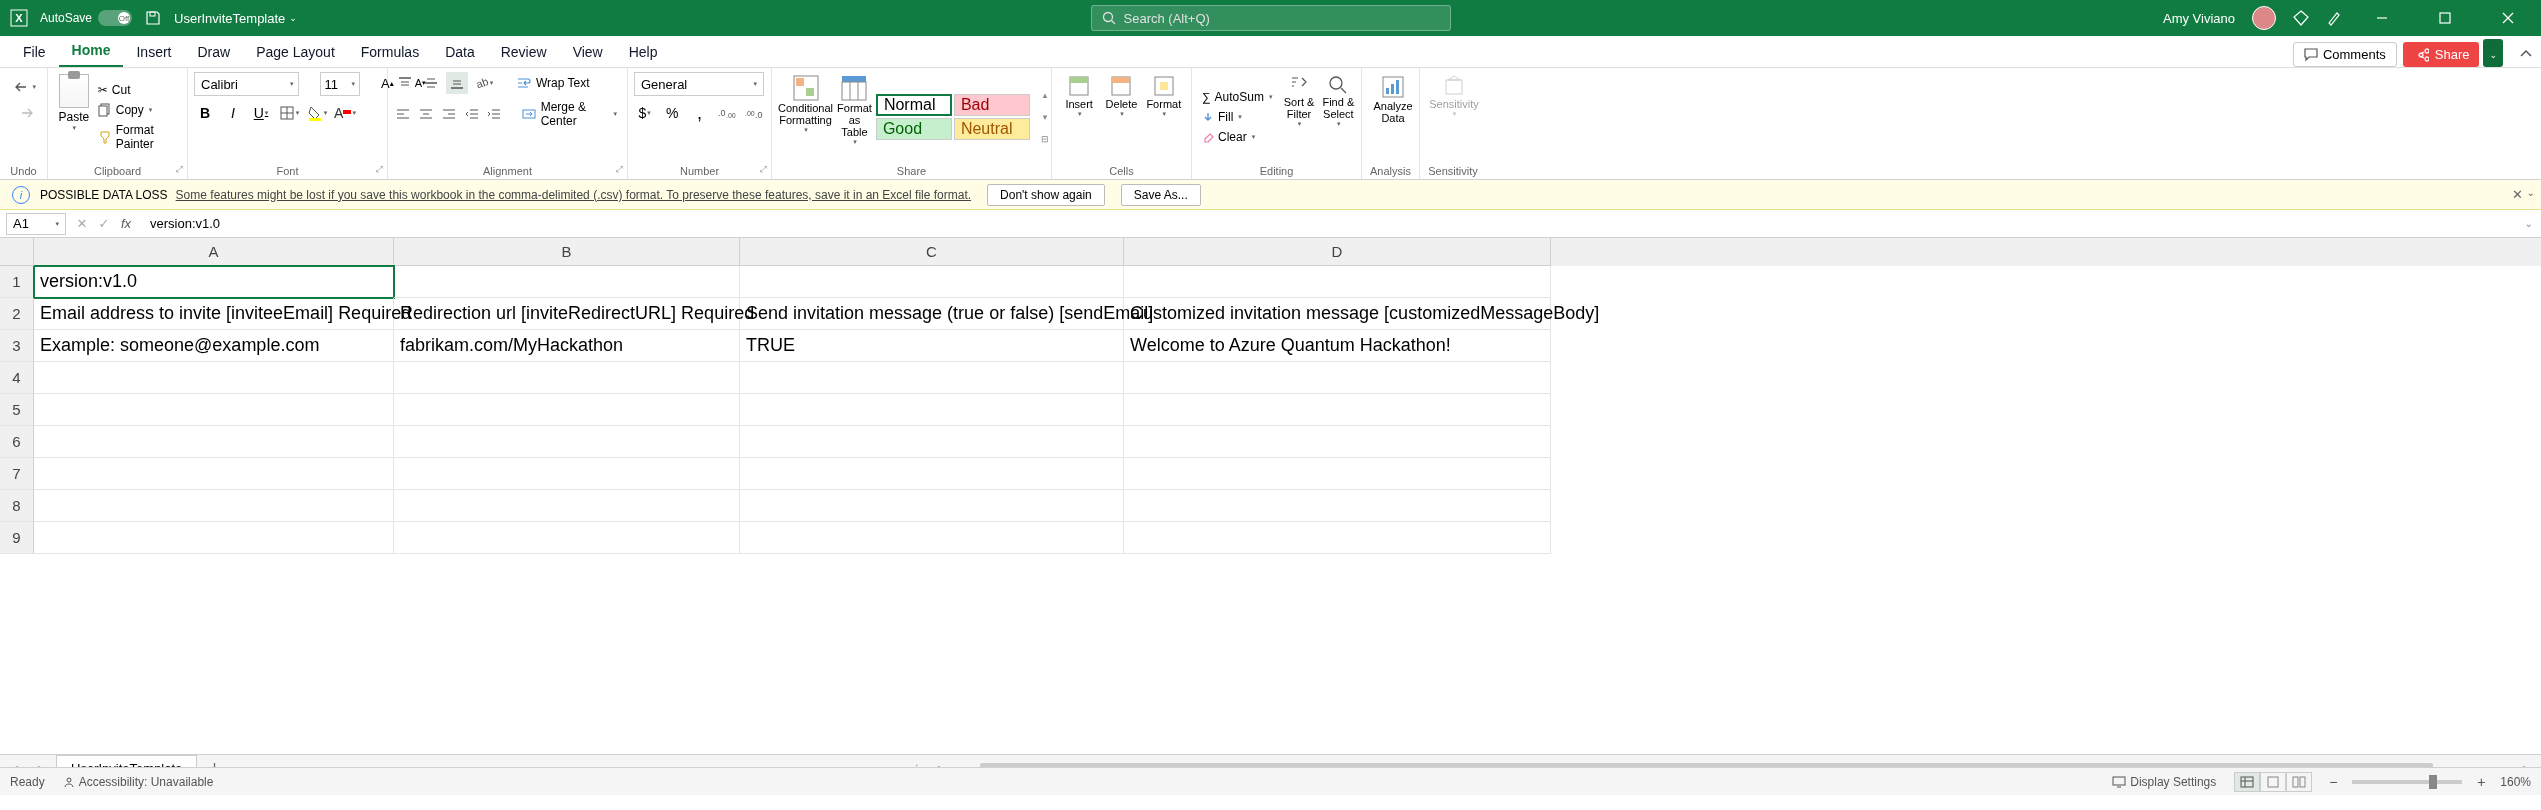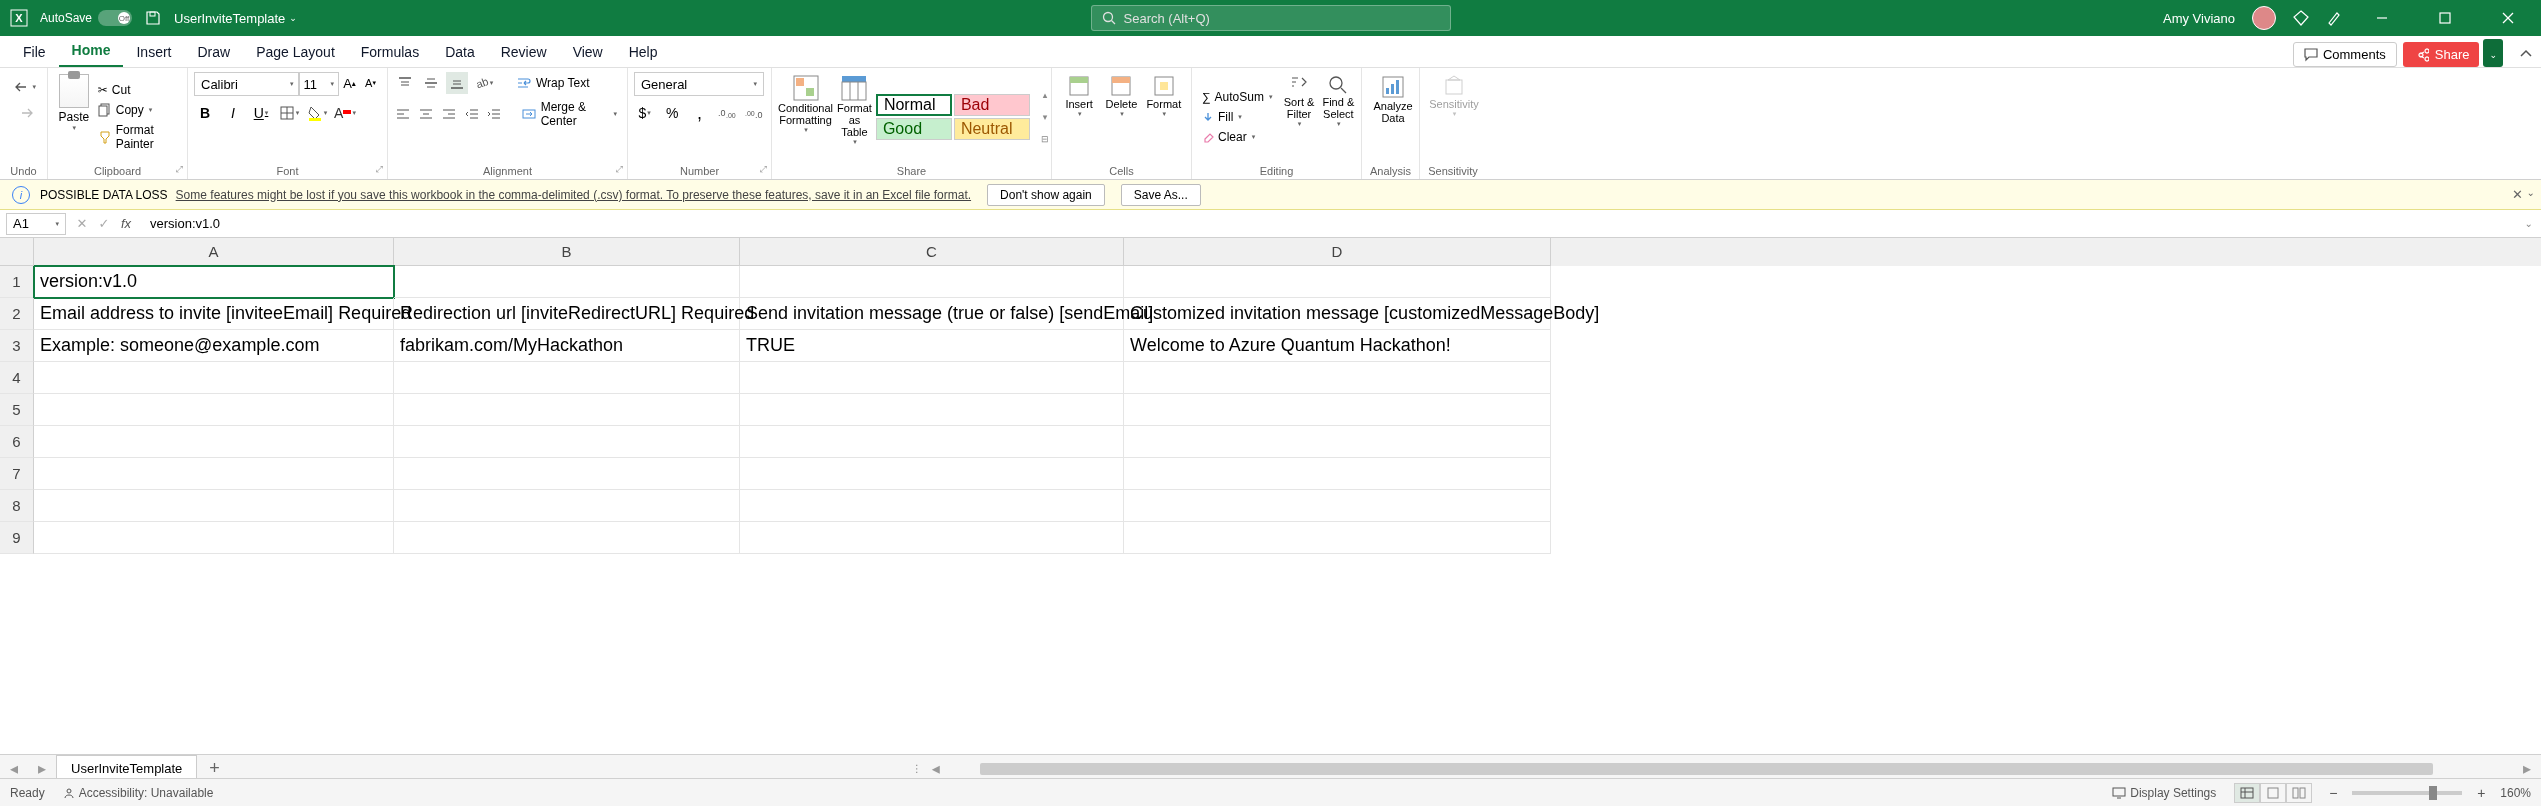--- a/index.html
+++ b/index.html
@@ -70,21 +70,21 @@
 .cell{border-right:1px solid #e5e5e5;border-bottom:1px solid #e5e5e5;padding:3px 6px;font-size:18px;display:flex;align-items:center;overflow:visible;white-space:nowrap}
 .cell.selected{outline:2px solid #107C41;outline-offset:-1px}
 
 .sheet-tabs{height:28px;border-top:1px solid #d0d0d0;display:flex;align-items:center;background:#f5f5f5;position:absolute;bottom:28px;left:0;right:0}
 .st-nav{padding:0 10px;color:#999;cursor:pointer}
 .st-tab{padding:5px 14px;background:#fff;border:1px solid #ccc;border-bottom:2px solid #107C41;font-size:13px;cursor:pointer}
 .st-add{padding:0 12px;font-size:18px;color:#666;cursor:pointer}
 .hscroll-track{flex:1;height:18px;margin:0 20px;position:relative}
 .hscroll-thumb{position:absolute;left:10px;right:60px;top:3px;height:12px;background:#ccc;border-radius:2px}
 
-.statusbar{height:28px;background:#f5f5f5;border-top:1px solid #d0d0d0;display:flex;align-items:center;font-size:12px;color:#555;padding:0 10px;position:absolute;bottom:4px;left:0;right:0}
+.statusbar{height:28px;background:#f5f5f5;border-top:1px solid #d0d0d0;display:flex;align-items:center;font-size:12px;color:#555;padding:0 10px;position:absolute;bottom:15px;left:0;right:0}
 .sb-item{margin-right:18px;display:flex;align-items:center;gap:4px}
 .sb-spacer{flex:1}
 .view-btn{width:26px;height:20px;border:1px solid #ccc;display:flex;align-items:center;justify-content:center;cursor:pointer;font-size:11px}
 .view-btn.active{background:#e0e9e3}
 .zoom-slider{width:110px;height:4px;background:#ccc;margin:0 8px;position:relative}
 .zoom-thumb{width:8px;height:14px;background:#888;position:absolute;left:70%;top:-5px}
 
 svg{display:block}
 </style>
 </head>
@@ -244,21 +244,21 @@
             </span>
             <span>Format Painter</span>
           </div>
       </div>
     </div>
     <div class="rgroup-label">Clipboard</div>
     <div class="rgroup-dlg">⤢</div>
   </div>
 
   <div class="rgroup" style="width:200px">
-    <div style="display:flex;gap:0;margin-bottom:6px">
+    <div style="display:flex;gap:21px;margin-bottom:6px">
       <div class="font-box">
           <span class="fbox-name">Calibri</span>
           <span class="drop-arrow" style="padding:0 4px">▾</span>
         </div>
       <div class="font-box">
           <span class="fbox-size" style="border:none">11</span>
           <span class="drop-arrow" style="padding:0 4px">▾</span>
         </div>
       <span class="ricon" style="font-size:13px">A<sup style="font-size:8px">▴</sup></span>
       <span class="ricon" style="font-size:11px">A<sup style="font-size:7px">▾</sup></span>

